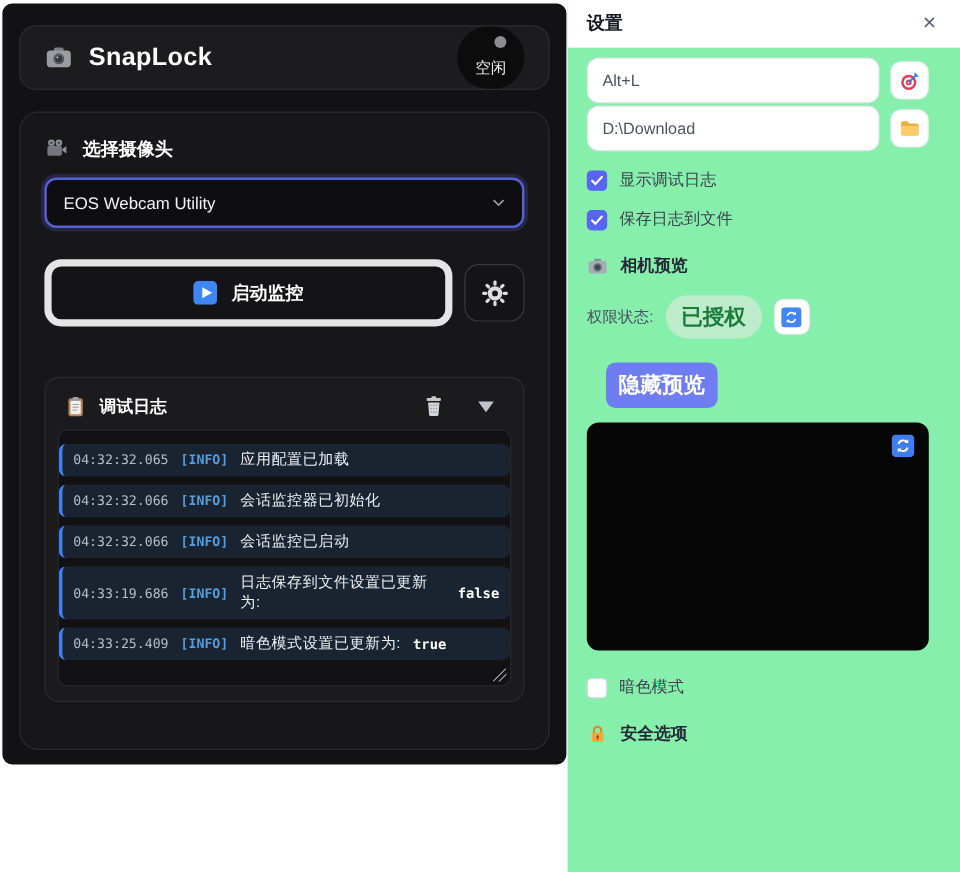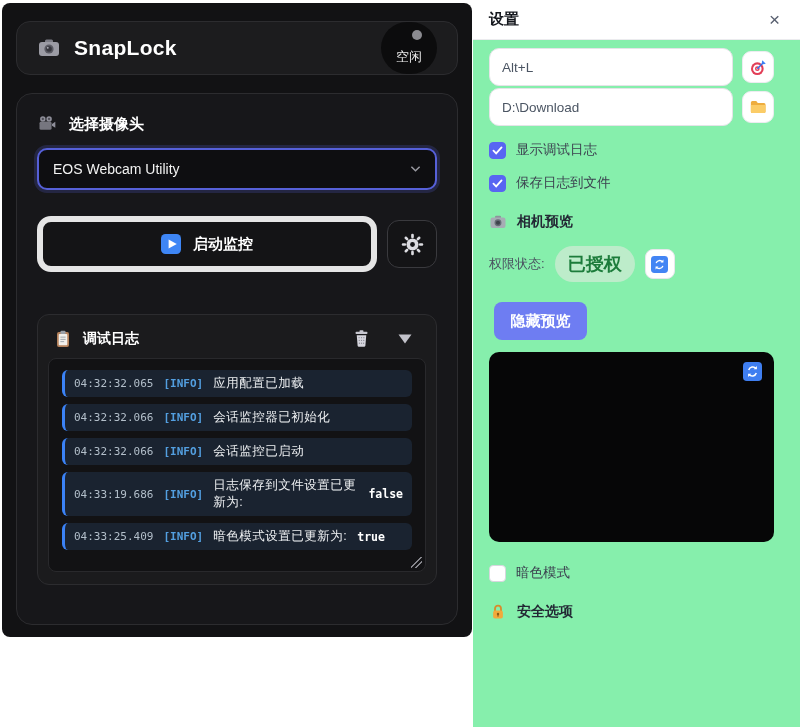--- a/index.html
+++ b/index.html
@@ -31,21 +31,21 @@
     font-weight:700;font-size:15px;cursor:pointer;}
   .gear-btn{width:50px;height:48px;border-radius:12px;background:#141416;border:1px solid #3a3a3e;
     display:flex;align-items:center;justify-content:center;cursor:pointer;}
 
   .log-card{border-radius:12px;background:#1b1b1d;border:1px solid #2c2c2f;padding:8px 10px 12px;}
   .log-head{display:flex;align-items:center;gap:11px;padding:6px 6px 10px;color:#fff;
     font-weight:700;font-size:14px;}
   .log-head .trash{margin-left:auto;cursor:pointer;display:flex;}
   .log-head .collapse{margin:0 8px 0 16px;cursor:pointer;display:flex;}
   .log-area{position:relative;height:214px;background:#121214;border:1px solid #29292c;
-    border-radius:8px;padding:11px 13px;overflow:hidden;}
+    border-radius:8px;padding:11px 0;overflow:hidden;}
   .log-row{display:flex;align-items:center;gap:10px;background:#1a2330;
     border-left:3px solid #3b82f6;border-radius:6px;padding:5px 9px;margin-bottom:7px;}
   .log-time{font-family:"DejaVu Sans Mono","Liberation Mono",monospace;font-size:11px;color:#b3bfca;white-space:nowrap;}
   .log-level{font-family:"DejaVu Sans Mono","Liberation Mono",monospace;font-size:11px;color:#539fe0;font-weight:700;}
   .log-msg{color:#eef0f2;font-size:12.5px;letter-spacing:.5px;}
   .log-value{font-family:"DejaVu Sans Mono","Liberation Mono",monospace;font-size:11.5px;color:#fff;font-weight:700;}
   .resize-handle{position:absolute;right:3px;bottom:3px;width:11px;height:11px;
     background:linear-gradient(135deg,transparent 0 45%,#86868c 45% 53%,transparent 53% 68%,#86868c 68% 76%,transparent 76%);}
 
   
@@ -71,21 +71,21 @@
   .checkbox svg{display:none;}
   .checkbox.on svg{display:block;}
 
   .perm-row{display:flex;align-items:center;gap:10px;margin:15px 0 18px;font-size:13px;color:#4a5160;}
   .perm-badge{background:#bdecca;color:#1c7c3b;font-size:18px;font-weight:700;
     padding:6px 13px;border-radius:999px;}
   .mini-btn{width:30px;height:30px;border:1px solid #e7e7ec;border-radius:8px;background:#fff;
     display:flex;align-items:center;justify-content:center;cursor:pointer;}
 
   .hide-preview-btn{width:93px;height:38px;border:none;border-radius:8px;background:#6e7df2;
-    color:#fff;font-weight:700;font-size:15px;cursor:pointer;font-family:inherit;margin:2px 5px 12px;}
+    color:#fff;font-weight:700;font-size:18px;cursor:pointer;font-family:inherit;margin:2px 16px 12px;}
   .preview-box{position:relative;height:190px;border-radius:10px;background:#060607;margin-bottom:22px;}
   .preview-refresh{position:absolute;top:10px;right:12px;cursor:pointer;display:flex;}
 </style>
 </head>
 <body>
 
 <div class="left-panel">
 
   <div class="header-card">
     <span style="display:flex">

